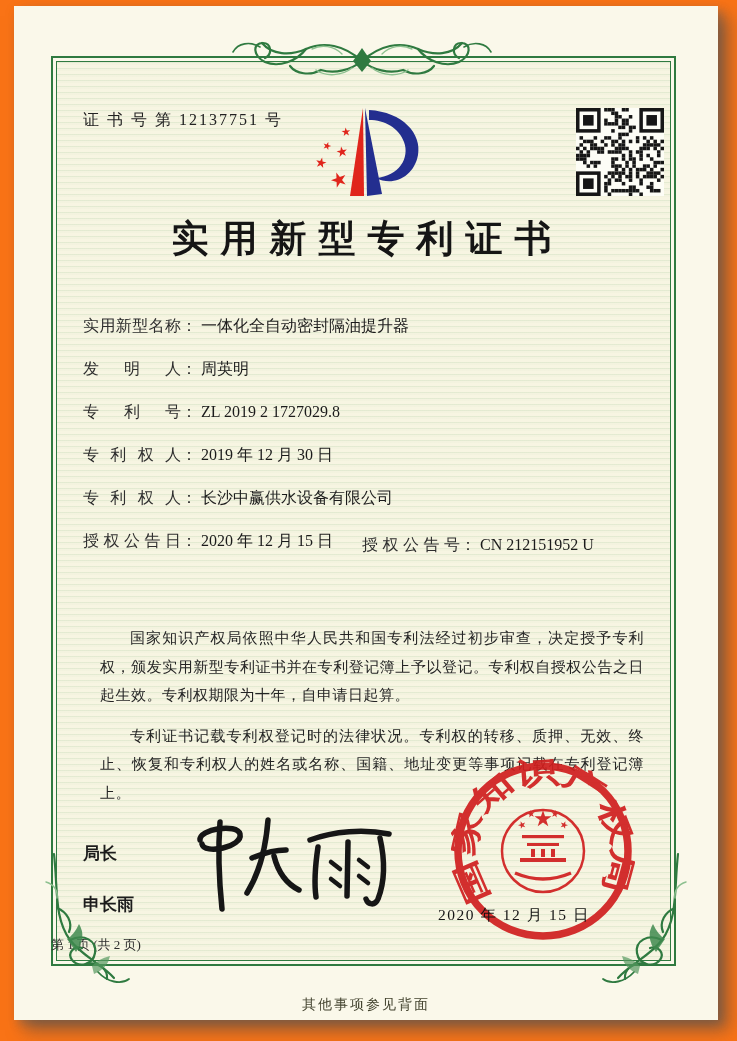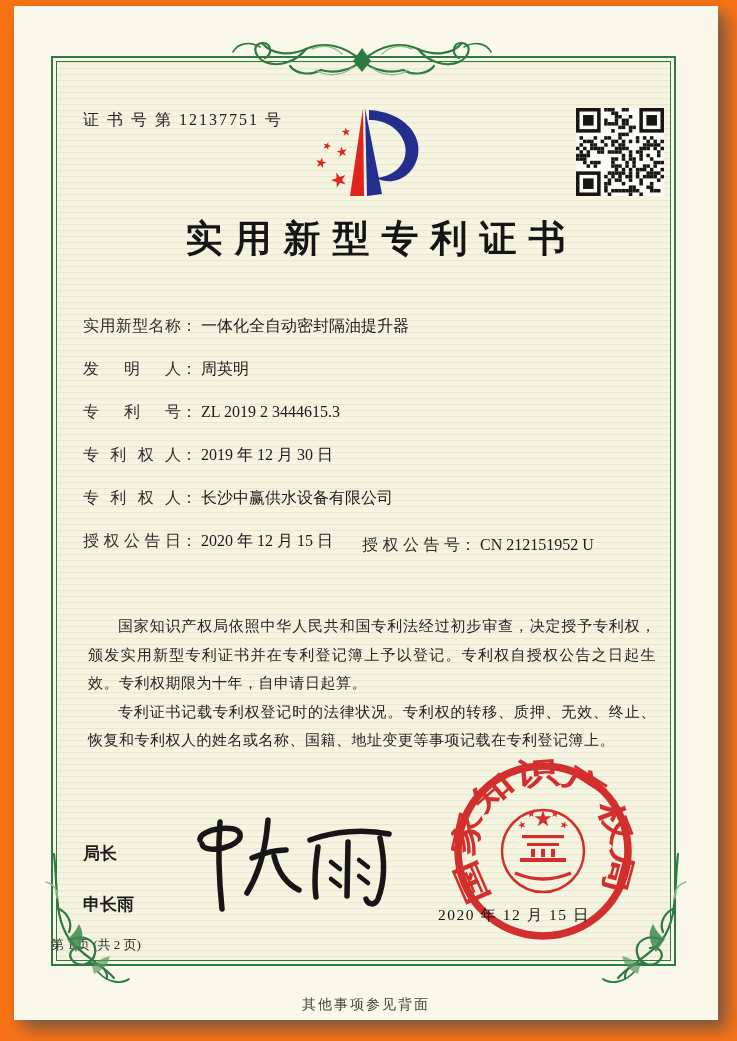--- a/index.html
+++ b/index.html
@@ -9,30 +9,30 @@
          box-shadow:10px 10px 16px rgba(75,75,75,.6),4px 4px 8px rgba(100,100,100,.35);}
   .frame{position:absolute;left:37px;top:50px;width:625px;height:910px;box-sizing:border-box;
          border:2.5px solid #2f7a40;}
   .frame-inner{position:absolute;inset:3px;border:1px solid #2f7a40;
          background:#f7f5e2;
          background-image:repeating-linear-gradient(180deg,rgba(125,180,125,.16) 0 1px,rgba(125,180,125,.03) 1px 3px,rgba(0,0,0,0) 3px 6px);}
   .cert-no{position:absolute;left:69px;top:104px;font-size:16px;letter-spacing:2px;color:#222;z-index:3;}
   .logo{position:absolute;left:277px;top:93px;width:150px;height:106px;z-index:3;}
   .qr{position:absolute;left:562px;top:102px;width:88px;height:88px;z-index:3;background:#fdfdf6;}
   .title{position:absolute;left:37px;top:208px;width:625px;text-align:center;font-size:37px;font-weight:700;
-         letter-spacing:12px;padding-left:8px;box-sizing:border-box;color:#151515;z-index:3;margin-left:14px;}
+         letter-spacing:12px;padding-left:8px;box-sizing:border-box;color:#151515;z-index:3;}
   .fields{position:absolute;left:69px;top:310px;width:580px;z-index:3;}
   .row{position:relative;height:43px;font-size:16px;color:#1f1f1f;white-space:nowrap;}
   .flabel{display:inline-block;width:98px;text-align:justify;text-align-last:justify;color:#2e2e2e;vertical-align:top;}
   .colon{display:inline-block;margin-right:4px;color:#2e2e2e;}
   .fvalue{color:#1b1b1b;}
   .grant2{position:absolute;left:262px;top:4px;margin-left:17px;}
   .bodytext{position:absolute;left:74px;top:606px;width:568px;font-size:15px;line-height:28.5px;
          color:#242424;letter-spacing:.5px;z-index:3;}
-  .bodytext p{margin:0;text-indent:2em;text-align:justify;}
+  .bodytext p{margin:12px;text-indent:2em;text-align:justify;}
   .officer{position:absolute;left:69px;top:836px;font-family:"Liberation Sans","DejaVu Sans",sans-serif;
          font-size:17px;font-weight:600;color:#1c1c1c;z-index:4;}
   .officer div{margin-bottom:28px;}
   .signature{position:absolute;left:168px;top:800px;width:220px;height:110px;z-index:4;}
   .seal{position:absolute;left:437px;top:753px;width:184px;height:184px;z-index:6;opacity:.92;}
   .seal-date{position:absolute;left:424px;top:899px;width:200px;font-size:15.5px;letter-spacing:1.5px;
          color:#141414;z-index:7;}
   .page-info{position:absolute;left:37px;top:930px;width:625px;text-align:left;font-size:13px;color:#2b2b2b;z-index:3;}
   .back-note{position:absolute;left:0;top:990px;width:704px;text-align:center;font-size:14px;color:#43432f;
          letter-spacing:2px;z-index:3;}
@@ -310,21 +310,21 @@
     <div class="title">实用新型专利证书</div>
 
     <div class="fields">
       <div class="row">
         <span class="flabel">实用新型名称</span><span class="colon">：</span><span class="fvalue">一体化全自动密封隔油提升器</span>
       </div>
       <div class="row">
         <span class="flabel">发明人</span><span class="colon">：</span><span class="fvalue">周英明</span>
       </div>
       <div class="row">
-        <span class="flabel">专利号</span><span class="colon">：</span><span class="fvalue">ZL 2019 2 3444615.3</span>
+        <span class="flabel">专利号</span><span class="colon">：</span><span class="fvalue">ZL 2019 2 1727029.8</span>
       </div>
       <div class="row">
         <span class="flabel">专利权人</span><span class="colon">：</span><span class="fvalue">2019 年 12 月 30 日</span>
       </div>
       <div class="row">
         <span class="flabel">专利权人</span><span class="colon">：</span><span class="fvalue">长沙中赢供水设备有限公司</span>
       </div>
       <div class="row">
         <span class="flabel">授权公告日</span><span class="colon">：</span><span class="fvalue">2020 年 12 月 15 日</span>
         <span class="grant2">

